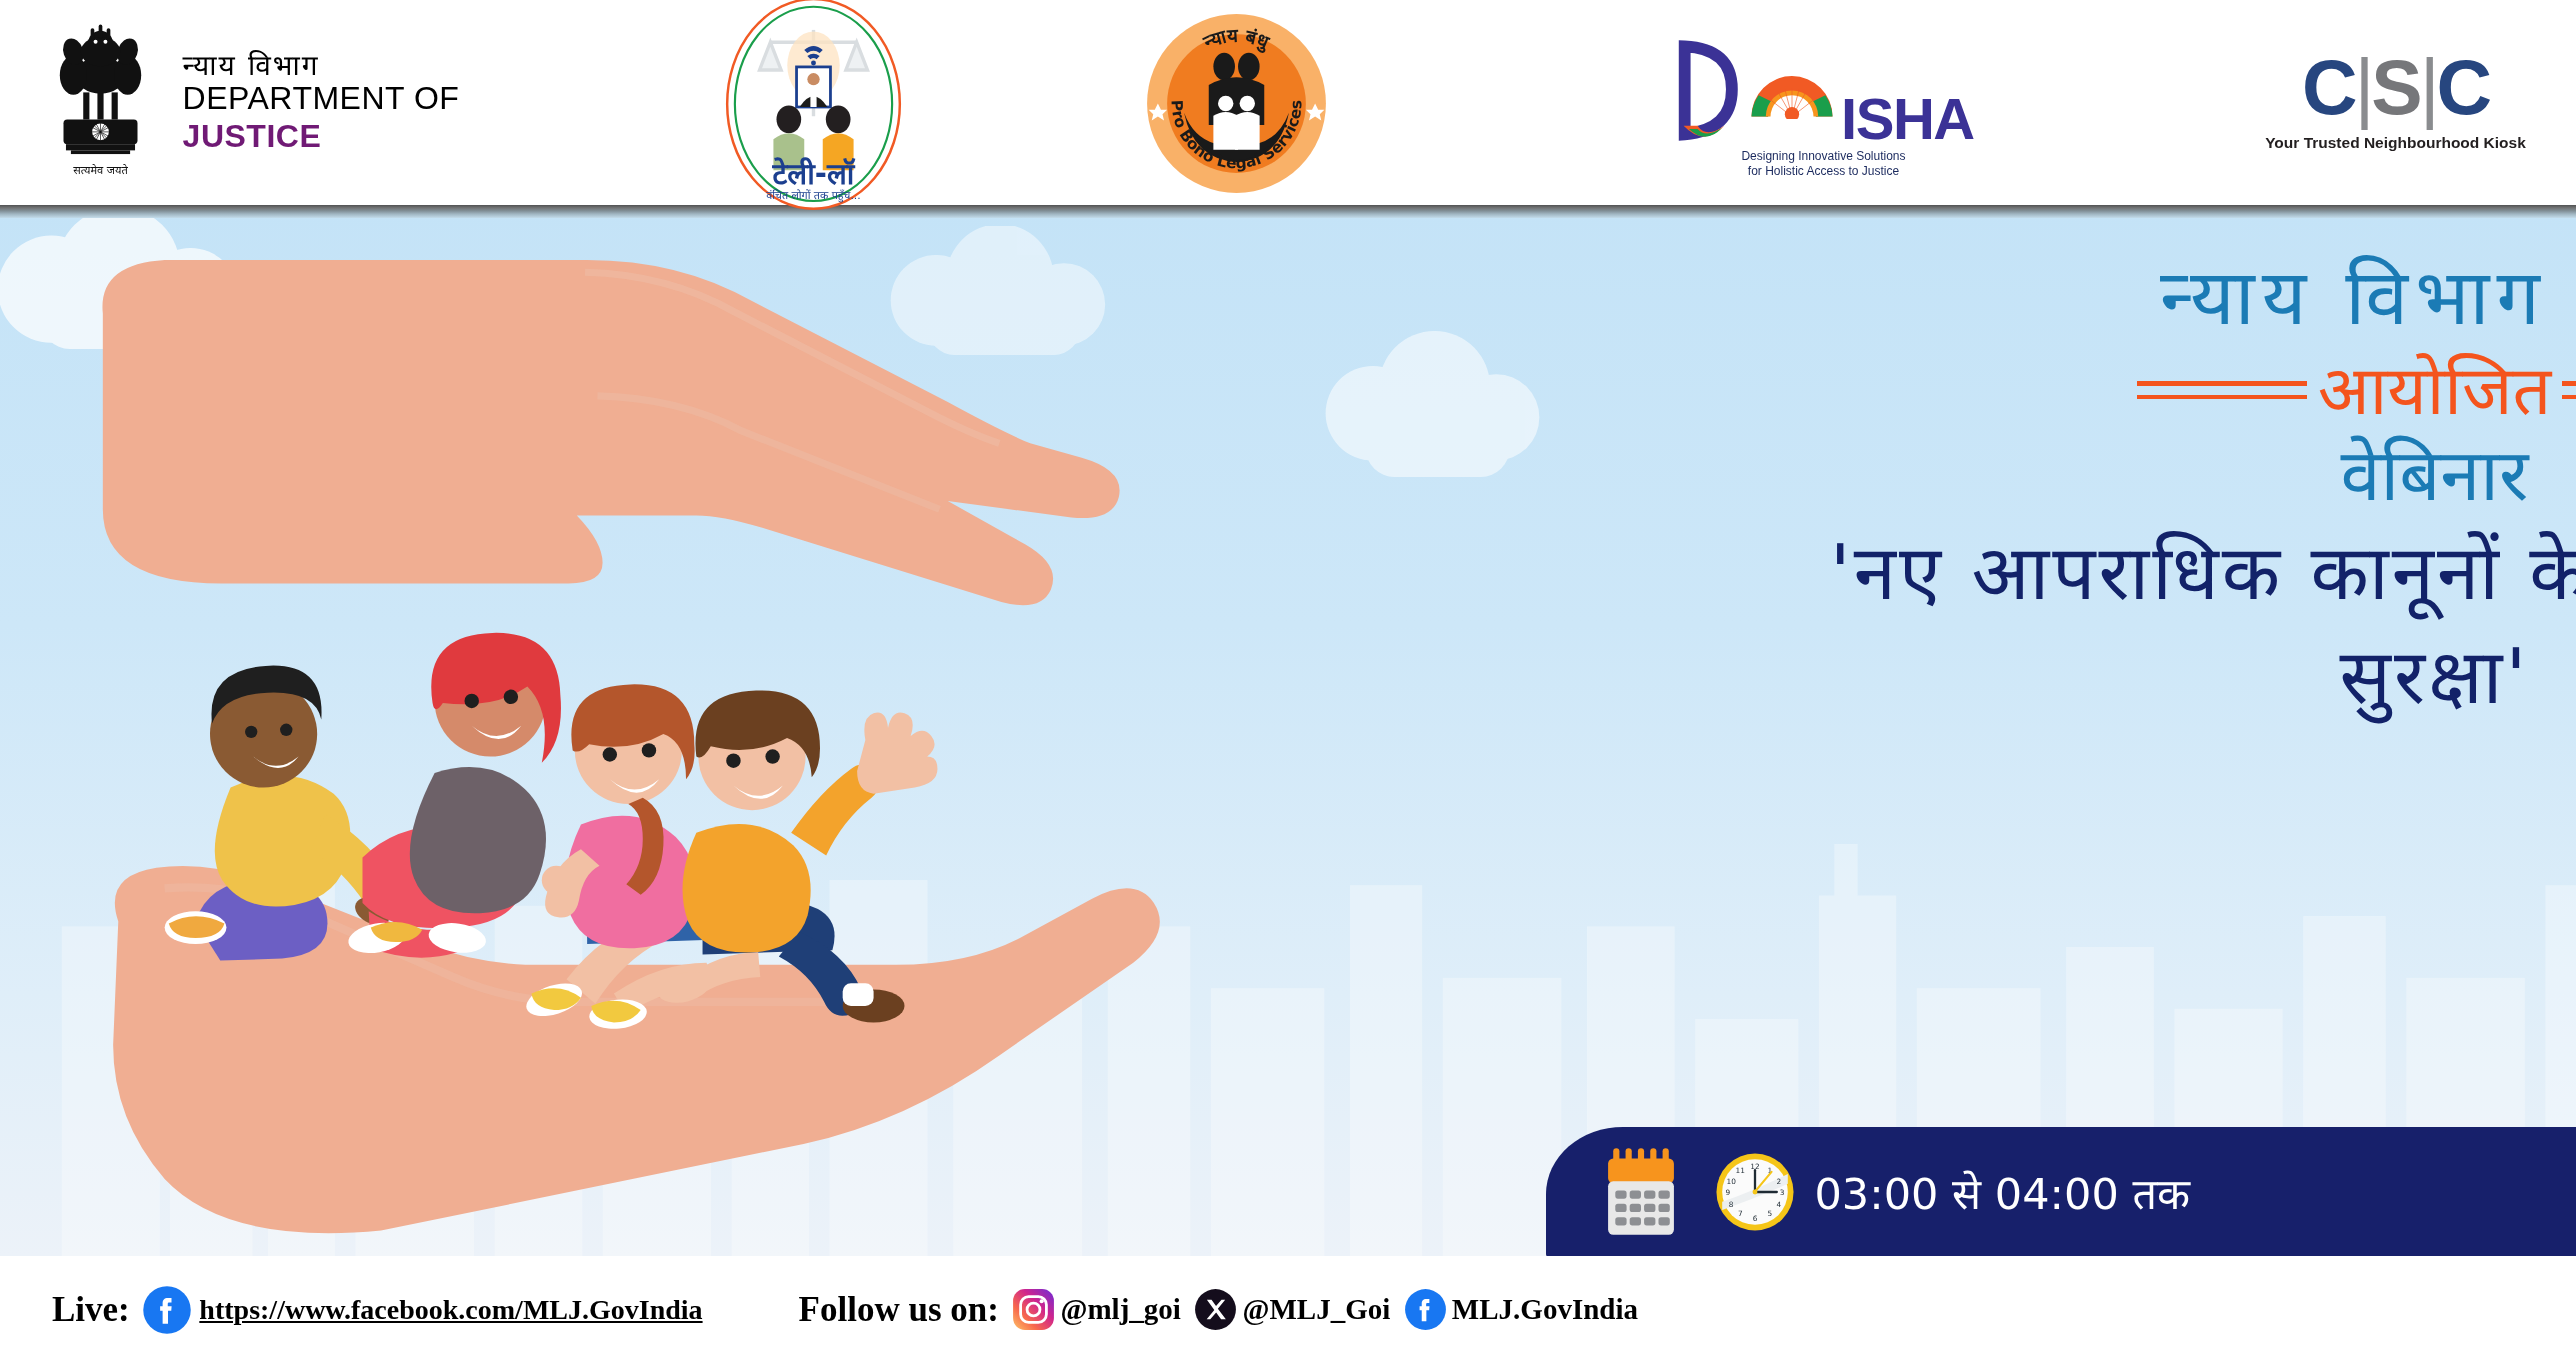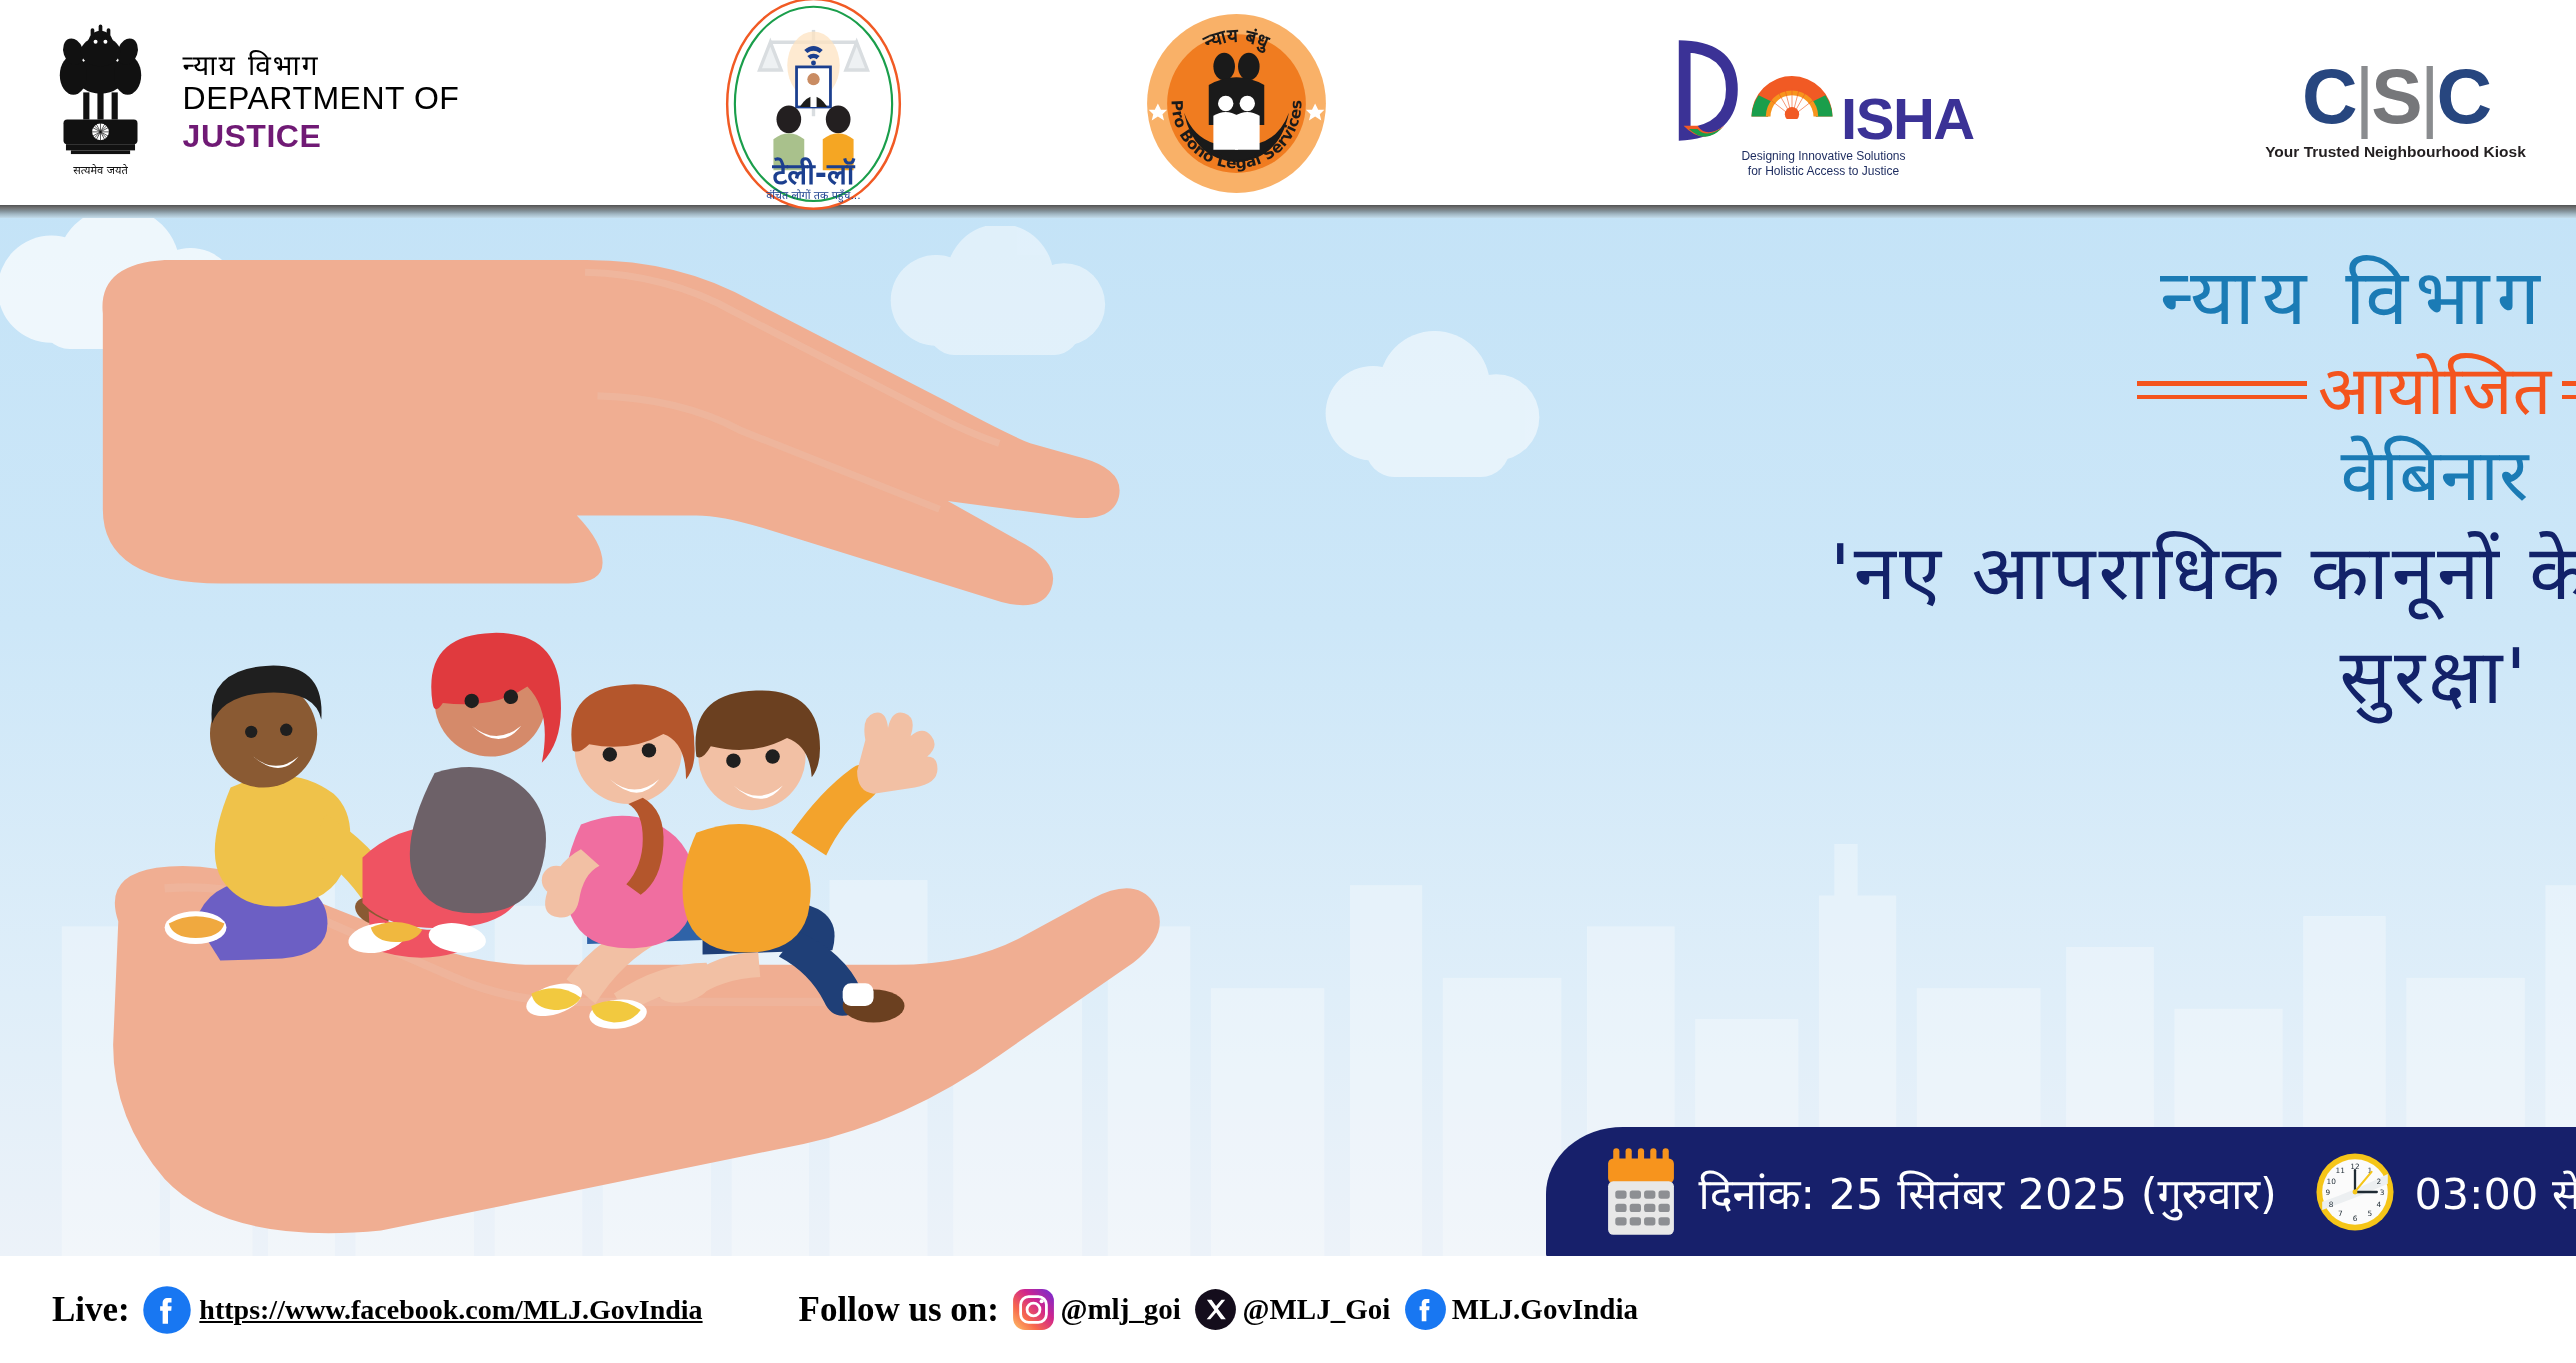--- a/index.html
+++ b/index.html
@@ -38,21 +38,21 @@
 
   
   .nyayabandhu { left:1144px; top:13.4px; width:185px; height:180px; }
 
   
   .disha { left:1664px; top:10.3px; width:319px; height:185px; flex-direction:column; }
   .disha-word { font-size:58px; font-weight:800; color:#3b3296; letter-spacing:-1.5px; line-height:.85; font-family:"Liberation Sans",sans-serif;}
   .disha-tag { font-size:12px; font-weight:400; color:#1b2a5e; text-align:center; line-height:1.22; margin-top:4.1px;}
 
   
-  .csc { left:2236px; top:23px; width:319px; height:180px; flex-direction:column; }
+  .csc { left:2236px; top:14px; width:319px; height:180px; flex-direction:column; }
   .csc-word { font-size:77px; font-weight:800; letter-spacing:-3.1px; line-height:.82; font-family:"Liberation Sans",sans-serif;}
   .csc-word .b { color:#27467f; }
   .csc-word .g { color:#76777a; }
   .csc-word .bar { color:#8a8c8f; font-weight:300; font-size:77px;}
   .csc-tag { font-size:15.5px; font-weight:700; color:#231f20; margin-top:15px;}
 
   
   .stage {
     position:absolute; left:0; top:205px; width:3712px; height:1051px;
     background:linear-gradient(to bottom,#c4e3f7 0%,#cde7f8 40%,#dfeef9 75%,#ecf2f9 100%);
@@ -463,21 +463,20 @@
         <rect x="10" y="56" width="11" height="8" rx="2.5"></rect>
           <rect x="24" y="56" width="11" height="8" rx="2.5"></rect>
         <rect x="38" y="56" width="11" height="8" rx="2.5"></rect>
           <rect x="52" y="56" width="11" height="8" rx="2.5"></rect>
         <rect x="10" y="69" width="11" height="8" rx="2.5"></rect>
           <rect x="24" y="69" width="11" height="8" rx="2.5"></rect>
         <rect x="38" y="69" width="11" height="8" rx="2.5"></rect>
           <rect x="52" y="69" width="11" height="8" rx="2.5"></rect>
       </g>
     </svg>
-    <div class="date-text">दिनांक: 25 सितंबर 2025 (गुरुवार)</div>
 
     <svg class="clock-icon" viewBox="0 0 100 100">
       <circle cx="50" cy="50" r="47" fill="#f5c518"></circle>
       <circle cx="50" cy="50" r="40" fill="#fbfbfb"></circle>
       <path d="M10 62 q40-14 80-34 l0 12 q-40 18-80 32z" fill="#eceff1"></path>
       <g fill="#1f2b34" font-size="9" font-family="DejaVu Sans, sans-serif" text-anchor="middle">
         <text x="50" y="22">12</text>
           <text x="68" y="27">1</text>
           <text x="79" y="40">2</text>
         <text x="83" y="54">3</text>

